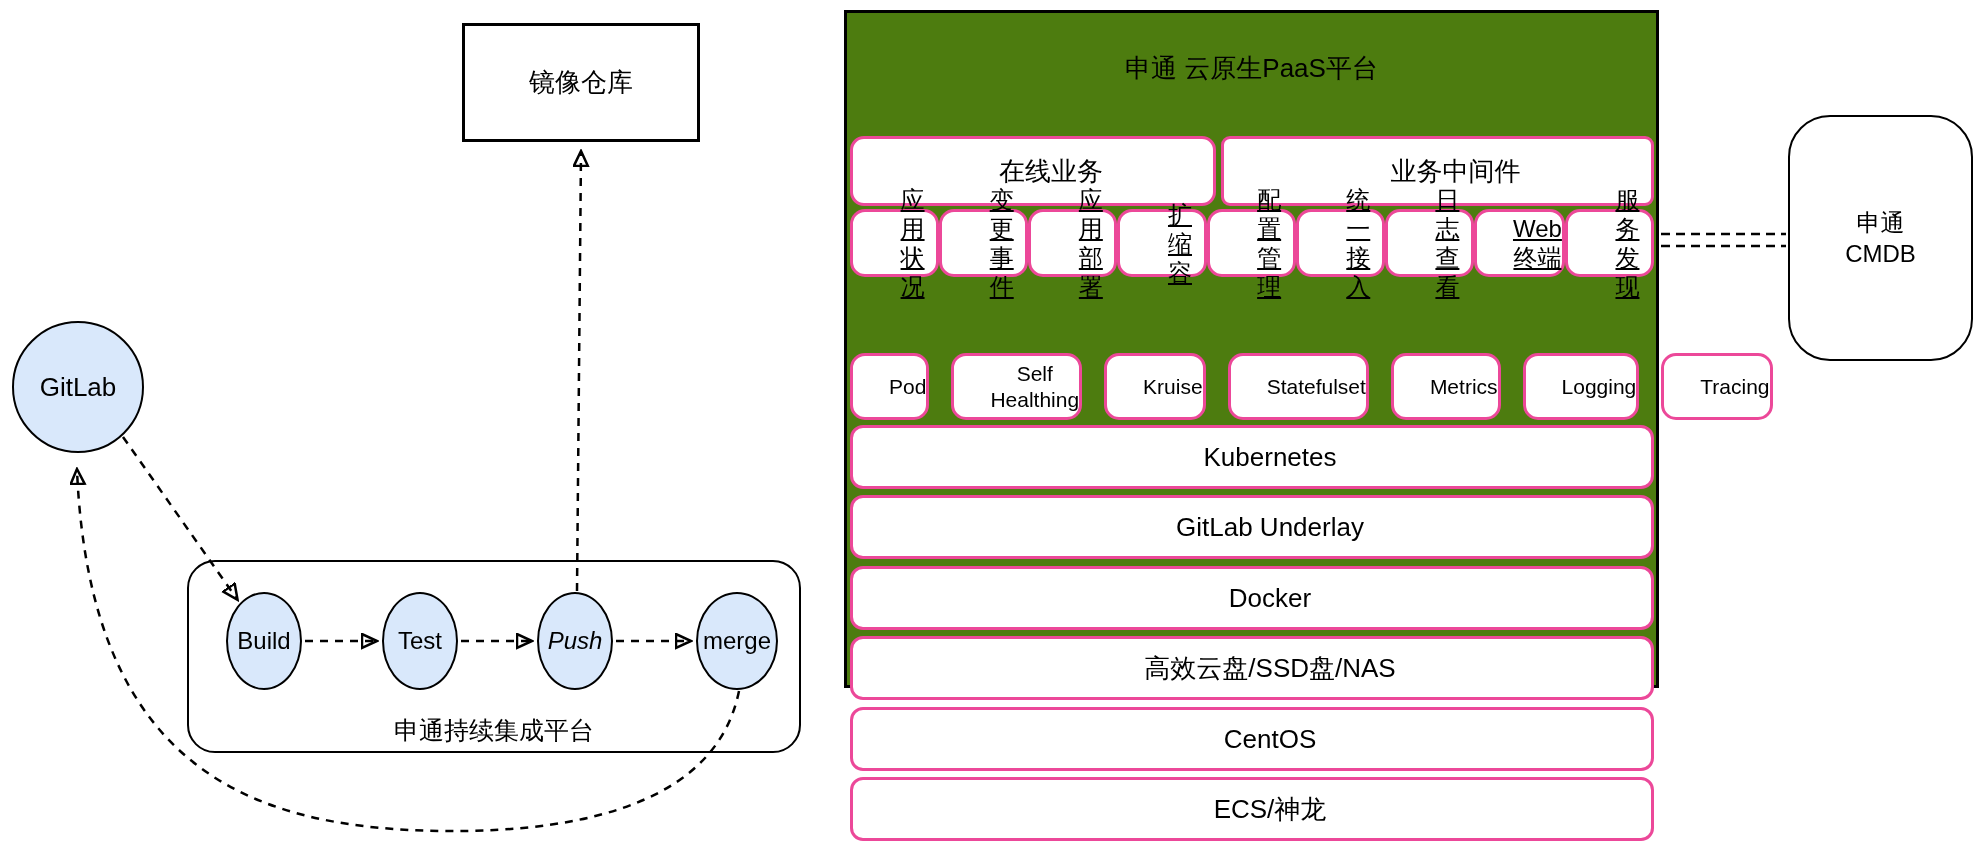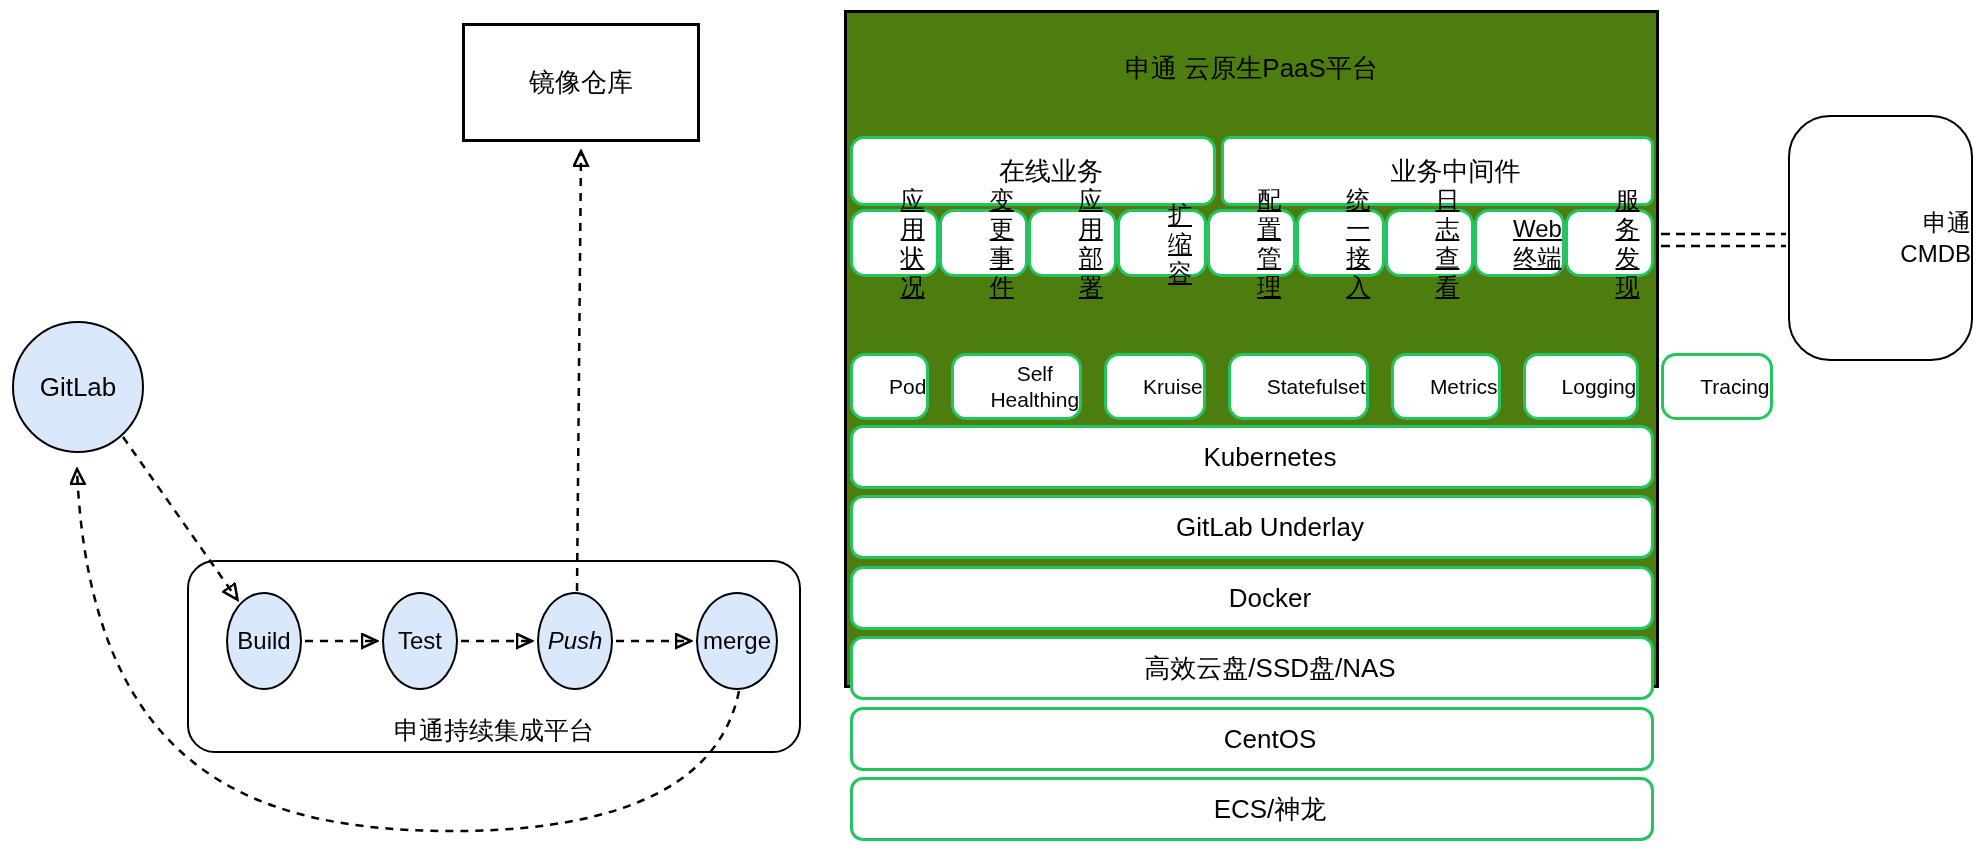--- a/index.html
+++ b/index.html
@@ -21,37 +21,37 @@
   .step-node{top:592px;width:76px;height:98px;border-radius:50%;
     background:#d9e8fb;border:2.5px solid #000;font-size:24px;}
   #step-build{left:226px;}
   #step-test{left:382px;}
   #step-push{left:537px;font-style:italic;}
   #step-merge{left:696px;width:82px;}
 
   
   #paas-box{left:844px;top:10px;width:815px;height:678px;border:3px solid #000;background:#4d7c0f;}
   #paas-title{position:absolute;left:0;top:38px;width:100%;text-align:center;font-size:26px;}
-  .pnode{background:#fff;border:3px solid #22c55e;border-radius:14px;box-sizing:border-box;
+  .pnode{background:#fff;border:3px solid #ec4899;border-radius:14px;box-sizing:border-box;
     display:flex;flex-direction:column;align-items:center;justify-content:center;text-align:center;padding-left:36px;}
   #category-row{position:absolute;left:3px;top:123px;width:804px;height:70px;}
   #cat-online{position:absolute;left:0;top:0;width:366px;height:70px;font-size:26px;}
   #cat-middleware{position:absolute;left:371px;top:0;width:433px;height:70px;font-size:26px;border-radius:9px;}
   #feature-row{position:absolute;left:3px;top:196px;width:804px;height:68px;display:flex;text-decoration:underline;}
   .feat{flex:1;font-size:24px;line-height:29px;border-radius:15px;}
   #network-row{position:absolute;left:3px;top:270px;width:804px;height:64px;}
   #net-ingress{position:absolute;left:0;top:0;width:421px;height:64px;font-size:26px;}
   #net-service{position:absolute;left:427px;top:0;width:377px;height:64px;font-size:26px;}
   #workload-row{position:absolute;left:3px;top:340px;width:804px;height:67px;display:flex;gap:22px;}
   .wl{font-size:21px;line-height:26px;border-radius:15px;}
   .layer{position:absolute;left:3px;width:804px;height:64px;font-size:26px;border-radius:13px;}
 
   
   #cmdb-box{left:1788px;top:115px;width:185px;height:246px;border:2.5px solid #000;border-radius:42px;
-    background:#fff;font-size:24px;line-height:31px;align-items:flex-end;}
+    background:#fff;font-size:24px;line-height:31px;}
 
   #connector-svg{position:absolute;left:0;top:0;width:1980px;height:852px;pointer-events:none;}
   #connector-svg path{fill:none;stroke:#000;stroke-width:2.5px;}
 </style>
 </head>
 <body>
 
 <div id="canvas">
 
   <div id="registry-box" class="abs center rect-node">

